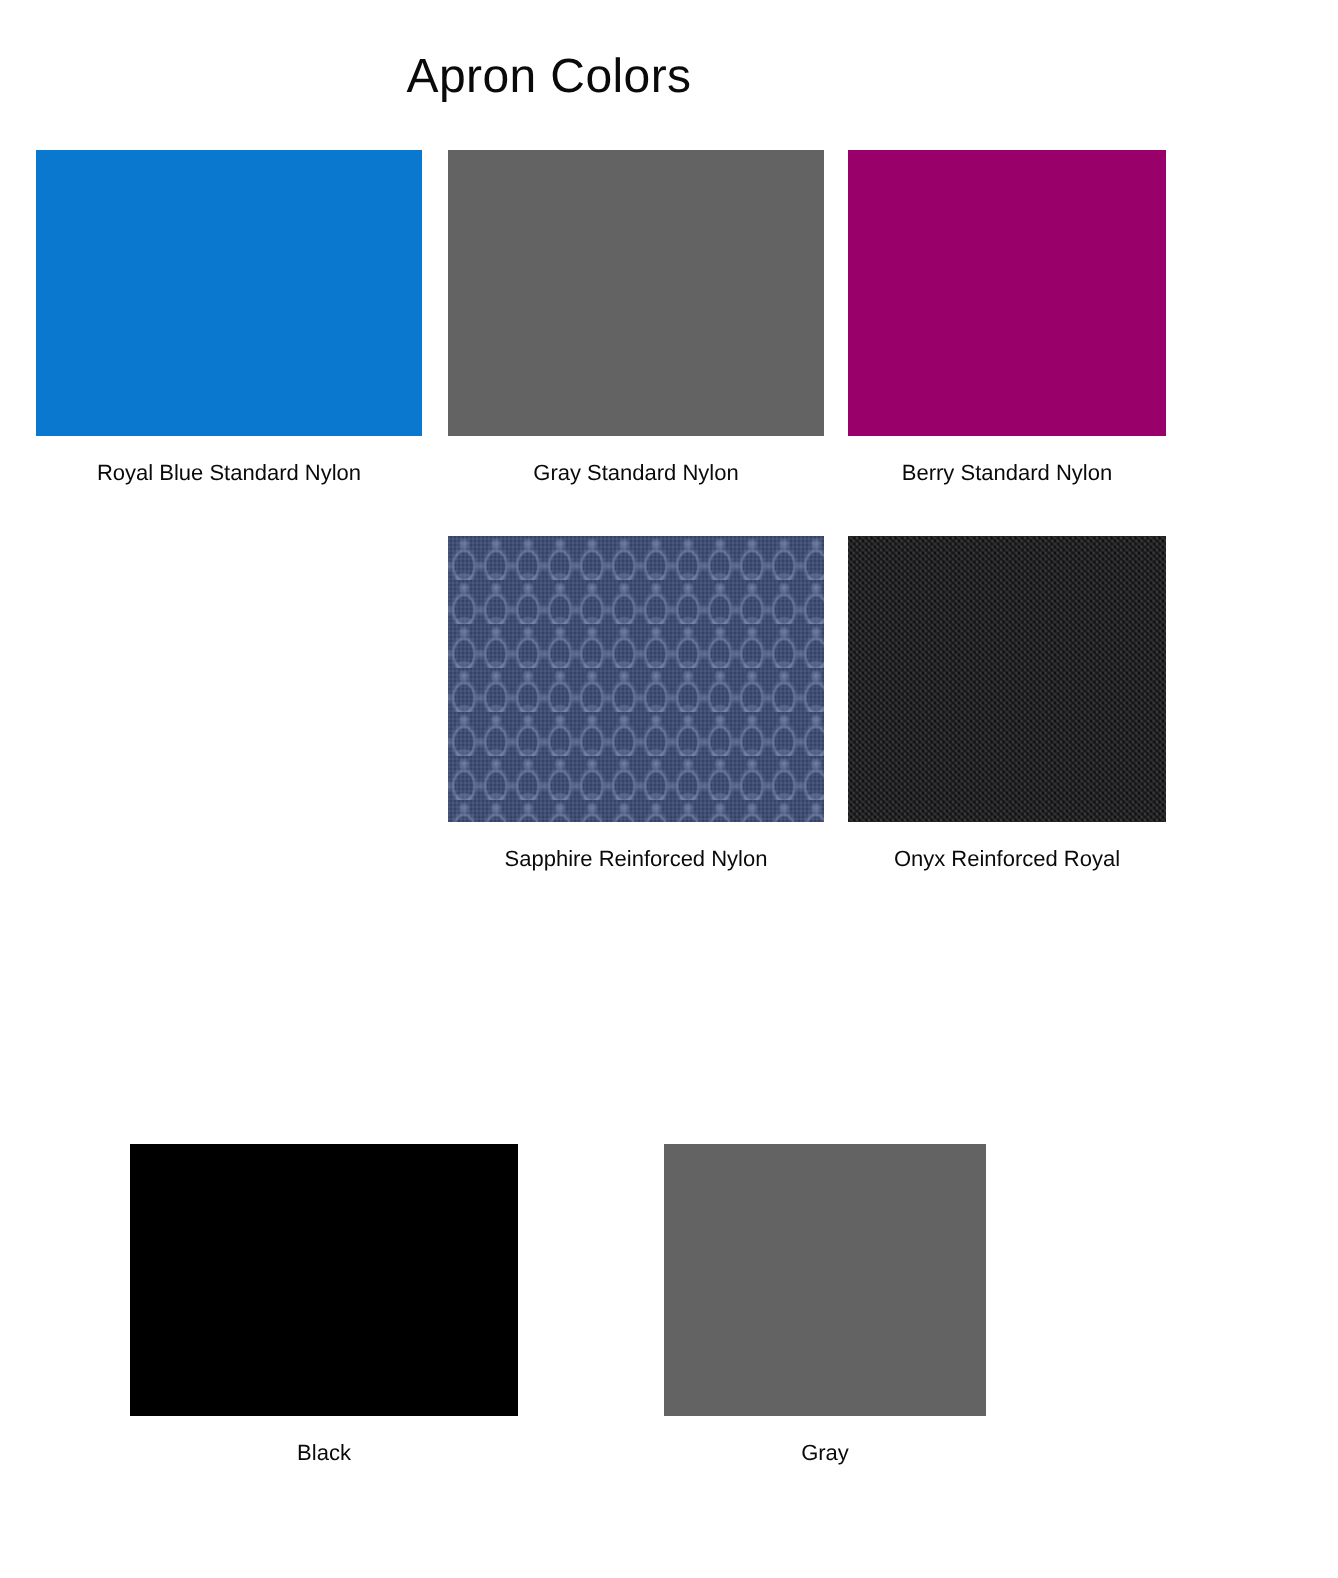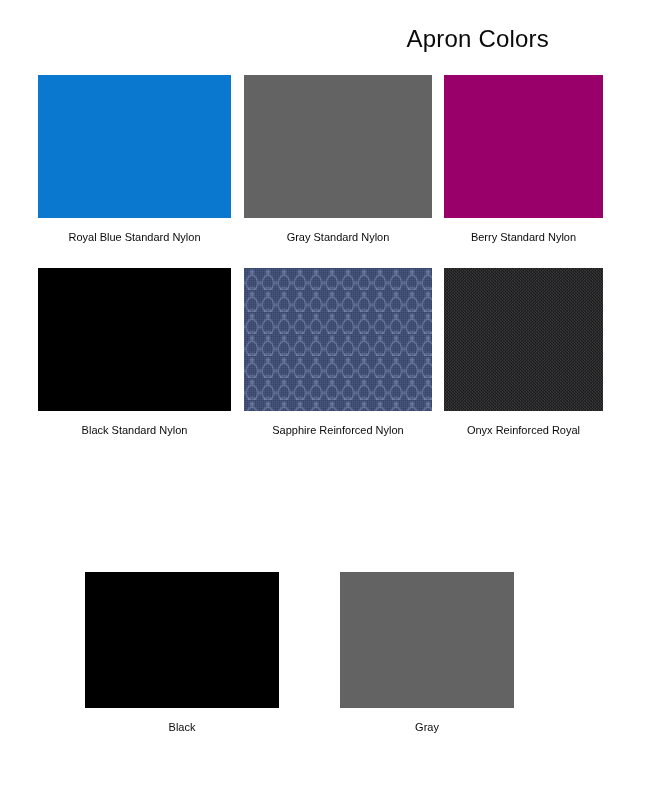--- a/index.html
+++ b/index.html
@@ -21,21 +21,21 @@
     position: relative;
     width: 669px;
     height: 789px;
   }
 
   
   .section-title {
     position: absolute;
     left: 0;
     width: 549px;
-    text-align: right;
+    text-align: center;
     font-size: 24px;
     font-weight: 400;
     line-height: 28px;
     letter-spacing: 0.2px;
     color: #0a0a0a;
   }
   .section-title.apron   { top: 25px; }
   .section-title.binding { top: 531px; }
 
   
@@ -51,31 +51,30 @@
     position: relative;
     width: 669px;
   }
   .swatch-row.r1 { height: 193px; }
   .swatch-row.r2 { height: 193px; }
   .swatch-row.b1 { height: 160px; text-decoration: underline; }
 
   .swatch-cell {
     position: absolute;
     top: 0;
-    margin-left: 20px;
   }
 
   
   .col-1 { left: 18px;  width: 193px; }
   .col-2 { left: 224px; width: 188px; }
   .col-3 { left: 424px; width: 159px; }
 
   
   .bcol-1 { left: 65px;  width: 194px; }
-  .bcol-2 { left: 320px; width: 174px; }
+  .bcol-2 { left: 332px; width: 161px; }
 
   .swatch {
     display: block;
     width: 100%;
     background-color: #cccccc;
   }
   .swatch.tall  { height: 143px; }
   .swatch.tall2 { height: 143px; }
   .swatch.bind  { height: 136px; }
 
@@ -156,24 +155,20 @@
 
       <div class="swatch-cell col-3">
         <span class="swatch tall sw-berry"></span>
         <span class="swatch-label">Berry Standard Nylon</span>
       </div>
 
     </div>
 
     <div class="swatch-row r2">
 
-      <div class="swatch-cell col-1">
-        <span class="swatch tall2 sw-black"></span>
-        <span class="swatch-label">Black Standard Nylon</span>
-      </div>
 
       <div class="swatch-cell col-2">
         <span class="swatch tall2 sw-sapphire"></span>
         <span class="swatch-label">Sapphire Reinforced Nylon</span>
       </div>
 
       <div class="swatch-cell col-3">
         <span class="swatch tall2 sw-onyx"></span>
         <span class="swatch-label">Onyx Reinforced Royal</span>
       </div>

